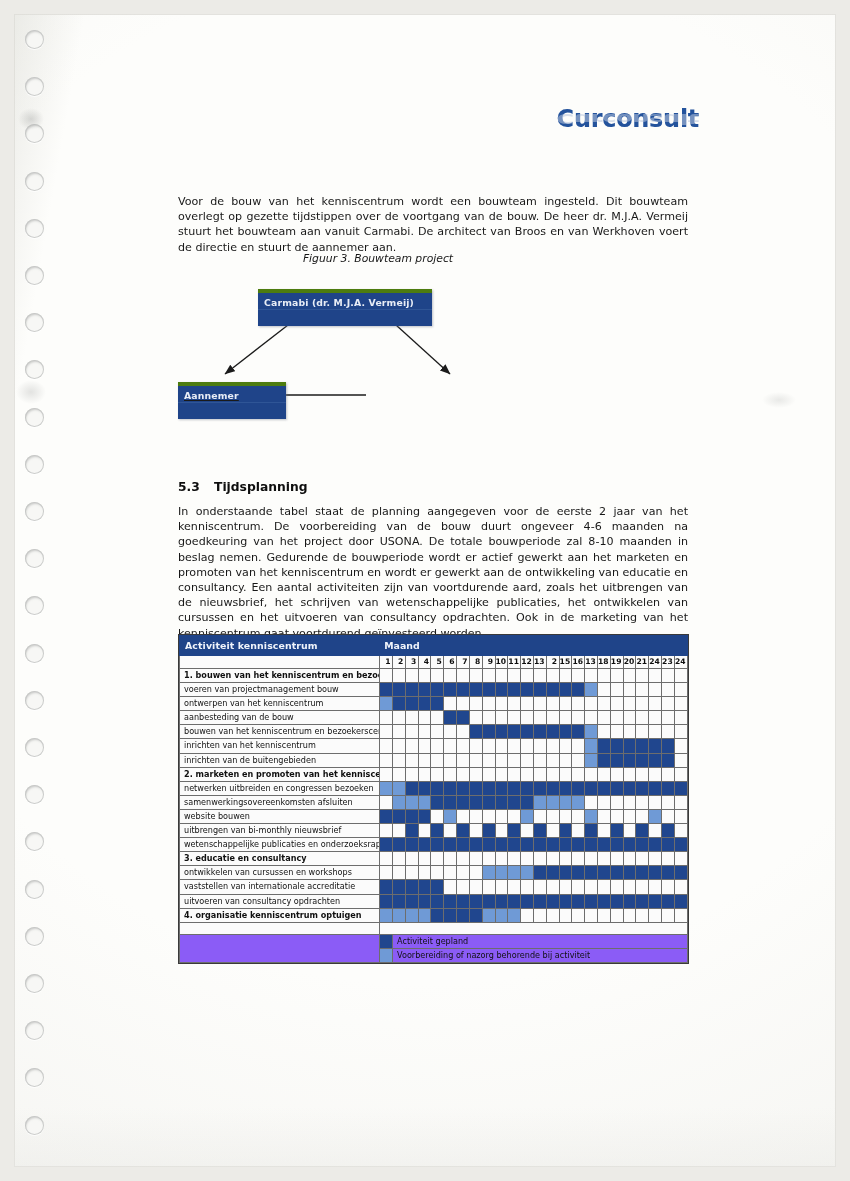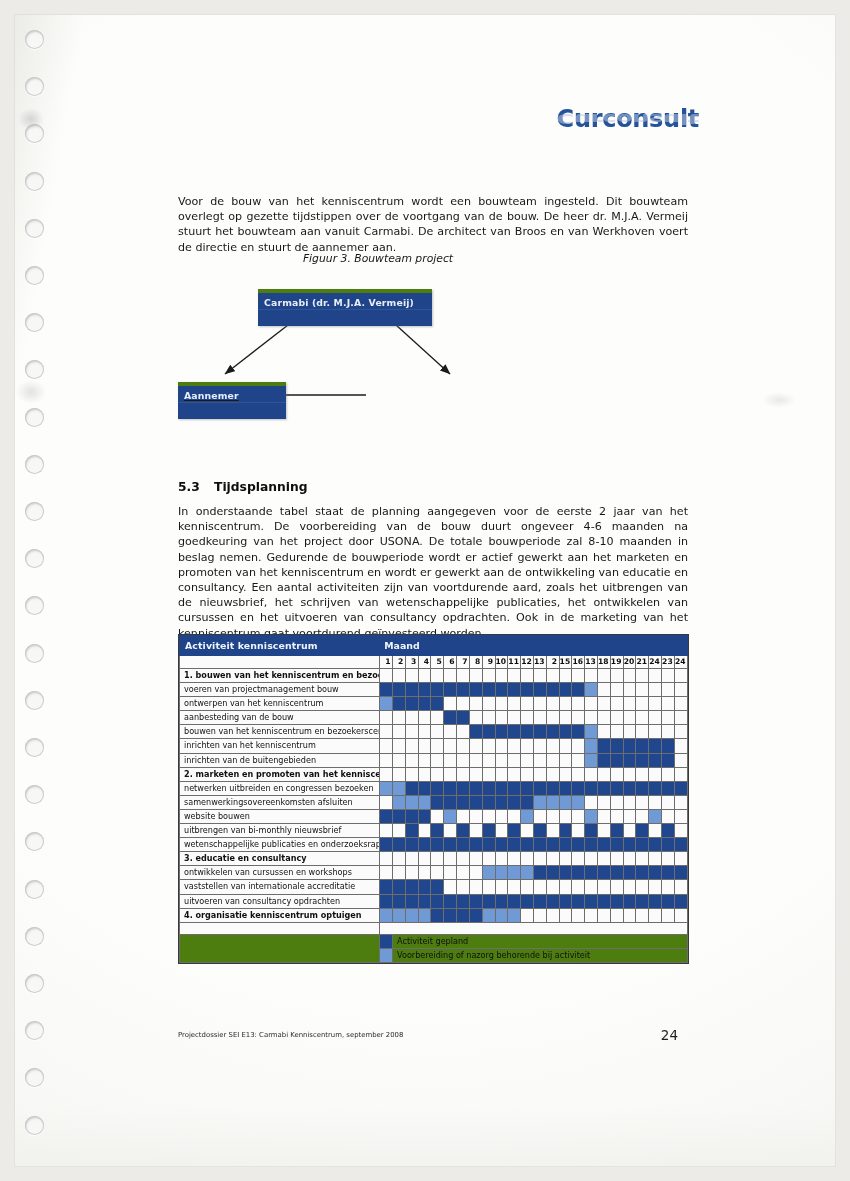--- a/index.html
+++ b/index.html
@@ -118,21 +118,21 @@
   td.g-label{
     font-size:8.1px;color:#101010;padding:0 0 0 4px !important;
     line-height:13.1px;white-space:nowrap;overflow:hidden;background:#fbfbfb;
   }
   td.g-label.is-group{font-weight:bold;}
   td.g-cell{background:#fbfbfb;}
   td.g-cell.f{background:#20468e;}      
   td.g-cell.p{background:#6f9ad6;}      
   tr.g-spacer td{height:11px;background:#fbfbfb;}
   
-  tr.g-legend td{height:13px;background:#4d7c0f;}
+  tr.g-legend td{height:13px;background:#8b5cf6;}
   td.legend-swatch{background:#fbfbfb;}
   td.legend-swatch.f{background:#20468e;}
   td.legend-swatch.p{background:#6f9ad6;}
   td.legend-text{
     font-size:8.1px;color:#101010;padding:0 0 0 4px !important;
     line-height:13px;white-space:nowrap;background:#fbfbfb;
     border-left:none !important;
   }
   td.legend-pad{background:#fbfbfb;}
   
@@ -794,18 +794,14 @@
             <td class="legend-text" colspan="23">Activiteit gepland</td>
           </tr>
           <tr class="g-legend">
             <td class="legend-swatch p"></td>
             <td class="legend-text" colspan="23">Voorbereiding of nazorg behorende bij activiteit</td>
           </tr>
         </tfoot>
     </table>
   </div>
 
-  <div id="page-footer">
-    <div id="footer-note">Projectdossier SEI E13: Carmabi Kenniscentrum, september 2008</div>
-    <div id="page-number">24</div>
-  </div>
 
 </div>
 
 </body></html>

